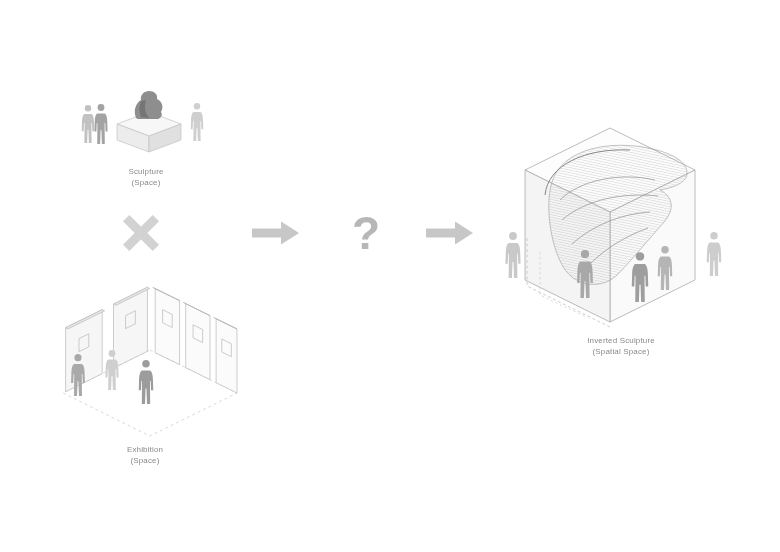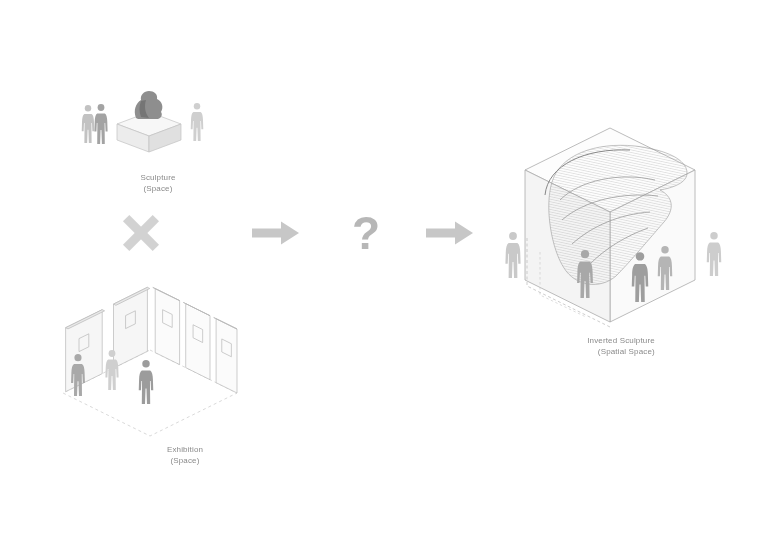--- a/index.html
+++ b/index.html
@@ -127,28 +127,28 @@
     <path d="M540,252 L540,295 L586,317" fill="none" stroke="#c6c6c6" stroke-width="0.6" stroke-dasharray="2.5,2.5"></path>
 
     <use href="#person" transform="translate(513,278) scale(1.15)" fill="#c9c9c9"></use>
     <use href="#person" transform="translate(585,298) scale(1.2)" fill="#a8a8a8"></use>
     <use href="#person" transform="translate(640,302) scale(1.25)" fill="#9e9e9e"></use>
     <use href="#person" transform="translate(665,290) scale(1.1)" fill="#b5b5b5"></use>
     <use href="#person" transform="translate(714,276) scale(1.1)" fill="#cdcdcd"></use>
   </g>
 </svg>
 
-<div class="caption" style="left:146px;top:172px;margin-left:12px;">
+<div class="caption" style="left:146px;top:166px;">
   <span>Sculpture</span>
   <span>(Space)</span>
 </div>
 
-<div class="caption" style="left:145px;top:444px;margin-left:40px;">
+<div class="caption" style="left:145px;top:444px;">
   <span>Exhibition</span>
   <span>(Space)</span>
 </div>
 
-<div class="caption" style="left:621px;top:335px;text-align:right;">
+<div class="caption" style="left:621px;top:335px;">
   <span>Inverted Sculpture</span>
   <span>(Spatial Space)</span>
 </div>
 
 </div>
 
 </body></html>

